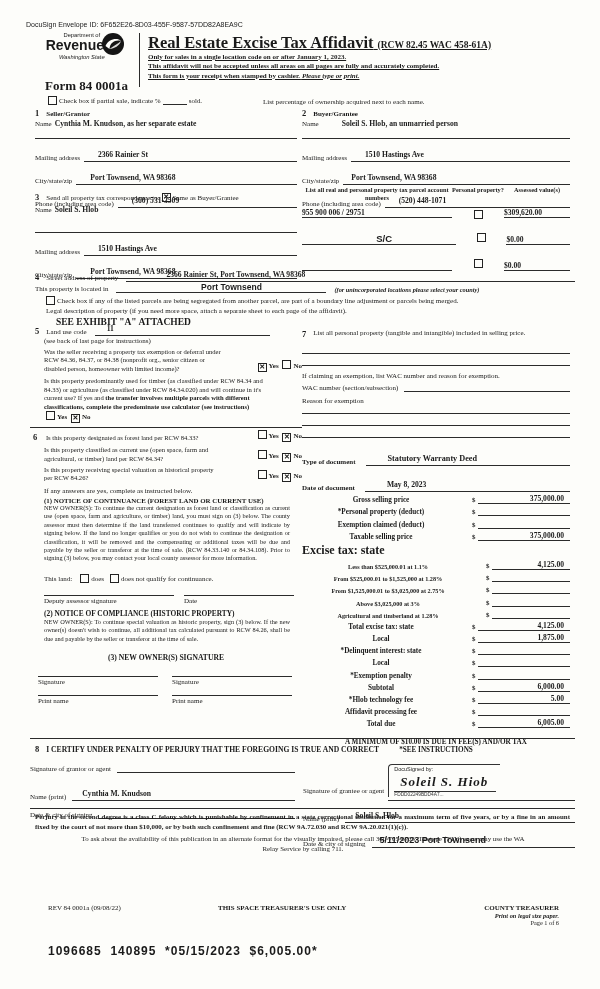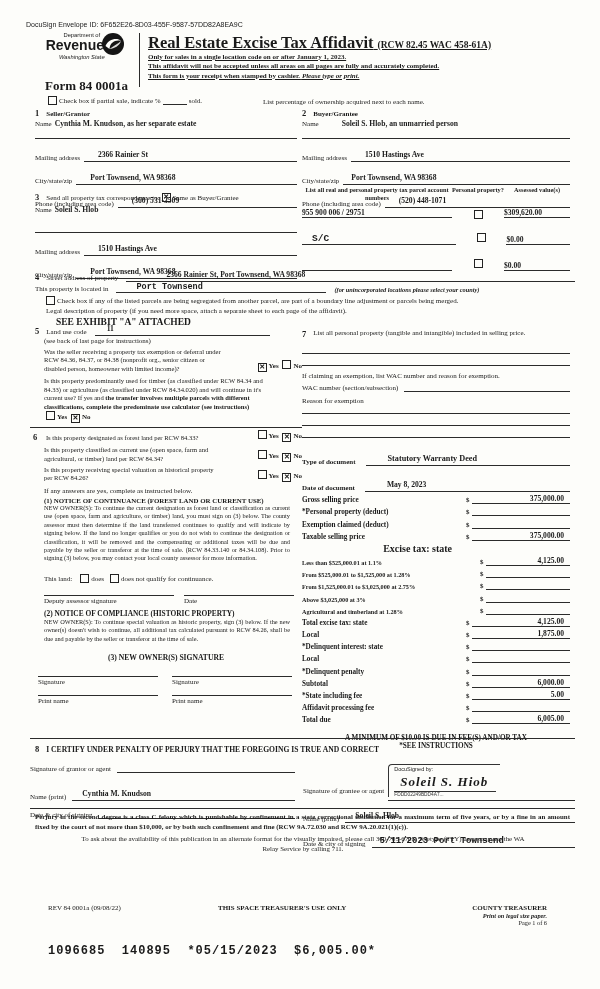--- a/index.html
+++ b/index.html
@@ -1,36 +1,36 @@
 <!DOCTYPE html>
 <html><head>
 <meta charset="utf-8">
 <style>
   html,body{margin:0;padding:0;background:#ffffff;}
   .page{position:relative;width:600px;height:989px;background:#fdfdfa;color:#1a1a1a;
         font-family:"Liberation Serif",serif;overflow:hidden;}
   .abs{position:absolute;}
   .sans{font-family:"Liberation Sans",sans-serif;}
-  .mono{font-family:Liberation Mono, monospace;}
+  .mono{font-family:Liberation Sans, sans-serif;text-align:center;}
   .b{font-weight:bold;}
   .i{font-style:italic;}
   .lbl{font-size:7px;}
   .sm{font-size:6.3px;}
   .val{font-size:7.6px;font-weight:bold;}
   .secnum{font-size:8.5px;font-weight:bold;margin-right:7px;}
   .row{display:flex;align-items:flex-end;}
   .fill{flex:1;border-bottom:0.8px solid #2b2b2b;min-height:8px;}
   .cb{display:inline-block;width:7px;height:7px;border:0.9px solid #222;font-size:7px;
       line-height:7px;text-align:center;font-weight:bold;vertical-align:-1px;margin:0 2px;flex:none;}
   .hr{border-top:0.9px solid #2b2b2b;height:0;}
   .q{display:flex;justify-content:space-between;align-items:flex-end;margin-top:3px;}
   .qtext{width:178px;font-size:6.6px;line-height:1.28;}
   .yn{white-space:nowrap;font-size:7px;padding-bottom:1px;}
   .trow{display:flex;align-items:flex-end;margin-top:2.2px;}
-  .tlbl{width:158px;text-align:left;padding-right:6px;font-size:7.2px;font-weight:bold;}
+  .tlbl{width:158px;text-align:center;padding-right:12px;font-size:7.2px;font-weight:bold;}
   .tlbl.sm2{font-size:6.2px;font-weight:bold;width:172px;}
   .dollar{font-size:7px;font-weight:bold;padding-right:2px;}
   .tval{flex:1;border-bottom:0.8px solid #2b2b2b;text-align:right;font-size:7.6px;
         font-weight:bold;padding-right:6px;min-height:9px;}
   .under{border-bottom:0.8px solid #2b2b2b;}
   .ds-box{border-left:1.1px solid #333;border-top:1.1px solid #333;padding:1px 4px 0 5px;
           border-radius:4px 0 0 0;}
   .ds-by{font-size:5.5px;font-family:"Liberation Sans",sans-serif;}
   .ds-sig{font-size:13px;font-style:italic;font-weight:bold;
           font-family:"Liberation Serif",serif;letter-spacing:1px;padding:0 8px 1px 6px;
@@ -343,21 +343,21 @@
     <div class="trow">
         <span class="tlbl">Exemption claimed (deduct)</span>
         <span class="dollar">$</span>
         <span class="tval"></span>
       </div>
     <div class="trow">
         <span class="tlbl">Taxable selling price</span>
         <span class="dollar">$</span>
         <span class="tval">375,000.00</span>
       </div>
-    <div class="b" style="font-size:10px;text-align:right;margin-right:118px;margin-top:2px;">Excise tax:  state</div>
+    <div class="b" style="font-size:12px;text-align:left;margin-right:118px;margin-top:2px;">Excise tax:  state</div>
 
     <div class="trow">
         <span class="tlbl sm2">Less than $525,000.01 at 1.1%</span>
         <span class="dollar">$</span>
         <span class="tval">4,125.00</span>
       </div>
     <div class="trow">
         <span class="tlbl sm2">From $525,000.01 to $1,525,000 at 1.28%</span>
         <span class="dollar">$</span>
         <span class="tval"></span>
@@ -392,31 +392,31 @@
         <span class="tlbl">*Delinquent interest: state</span>
         <span class="dollar">$</span>
         <span class="tval"></span>
       </div>
     <div class="trow">
         <span class="tlbl">Local</span>
         <span class="dollar">$</span>
         <span class="tval"></span>
       </div>
     <div class="trow">
-        <span class="tlbl">*Delinquent penalty</span>
+        <span class="tlbl">*Exemption penalty</span>
         <span class="dollar">$</span>
         <span class="tval"></span>
       </div>
     <div class="trow">
         <span class="tlbl">Subtotal</span>
         <span class="dollar">$</span>
         <span class="tval">6,000.00</span>
       </div>
     <div class="trow">
-        <span class="tlbl">*State including fee</span>
+        <span class="tlbl">*Hlob technology fee</span>
         <span class="dollar">$</span>
         <span class="tval">5.00</span>
       </div>
     <div class="trow">
         <span class="tlbl">Affidavit processing fee</span>
         <span class="dollar">$</span>
         <span class="tval"></span>
       </div>
     <div class="trow">
         <span class="tlbl">Total due</span>
@@ -477,21 +477,21 @@
 
   <div class="abs hr" style="left:30px;top:808px;width:545px;"></div>
 
   <div class="abs" style="left:35px;top:812px;width:535px;">
     <div class="b" style="font-size:6.9px;line-height:1.4;text-align:justify;">Perjury in the second degree is a class C felony which is punishable by confinement in a state correctional institution for a maximum term of five years, or by a fine in an amount fixed by the court of not more than $10,000, or by both such confinement and fine (RCW 9A.72.030 and RCW 9A.20.021(1)(c)).</div>
     <div style="font-size:6.9px;line-height:1.4;text-align:center;margin-top:3px;width:460px;margin-left:38px;">To ask about the availability of this publication in an alternate format for the visually impaired, please call 360-705-6705. Teletype (TTY) users may use the WA Relay Service by calling 711.</div>
   </div>
 
   <div class="abs lbl" style="left:48px;top:904px;">REV 84 0001a (09/08/22)</div>
   <div class="abs lbl b" style="left:218px;top:904px;">THIS SPACE TREASURER'S USE ONLY</div>
-  <div class="abs" style="left:422px;top:904px;width:125px;text-align:right;">
+  <div class="abs" style="left:434px;top:904px;width:125px;text-align:right;">
     <div class="lbl b">COUNTY TREASURER</div>
     <div class="sm b i">Print on legal size paper.</div>
     <div class="sm">Page 1 of 6</div>
   </div>
 
   <div class="abs mono b" style="left:48px;top:944px;font-size:12px;letter-spacing:1px;white-space:pre;">1096685  140895  *05/15/2023  $6,005.00*</div>
 
 </div>
 
 </body></html>

